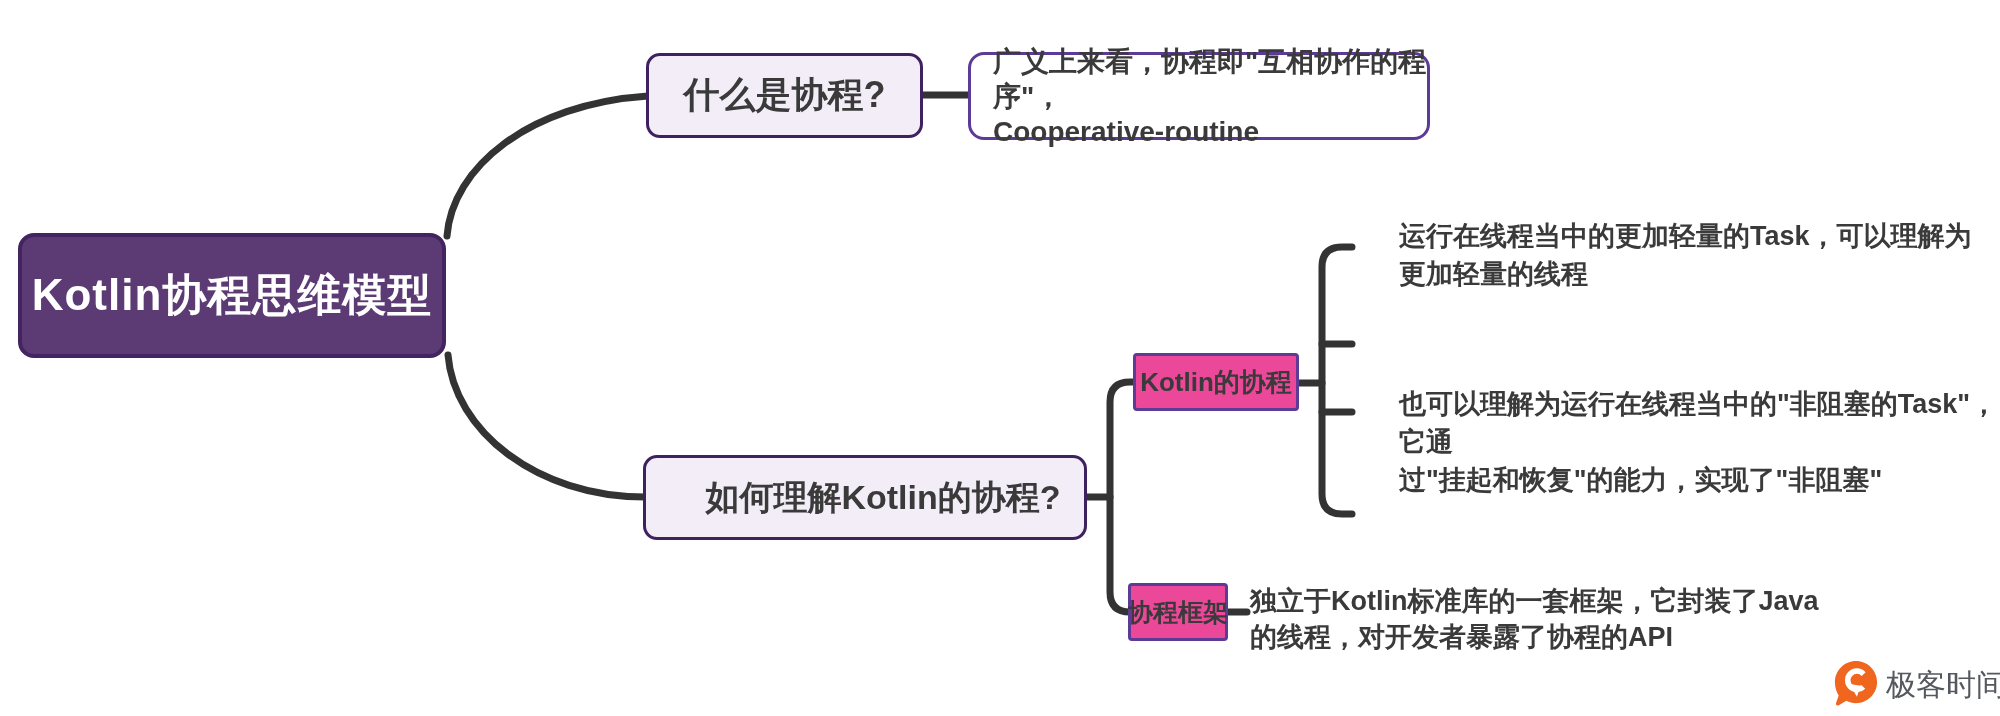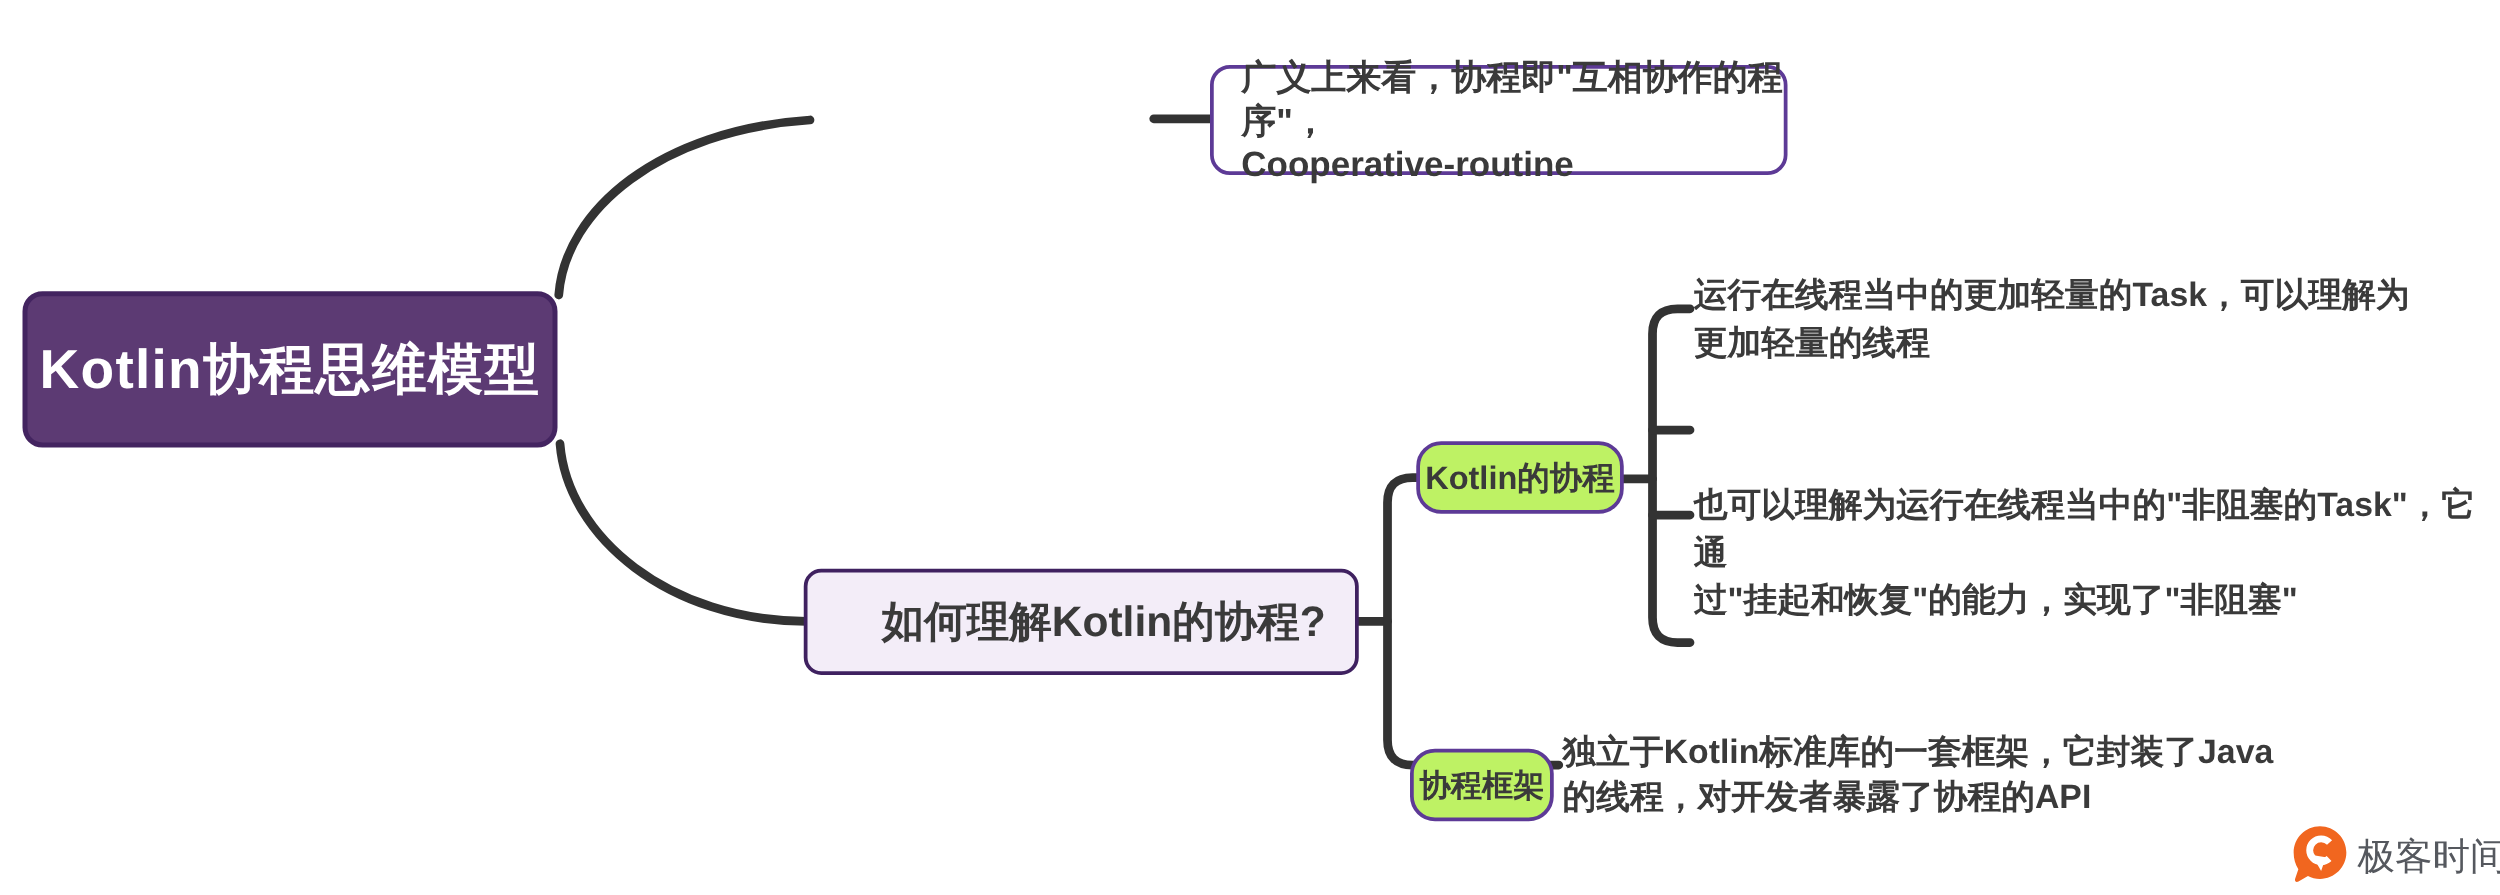--- a/index.html
+++ b/index.html
@@ -41,43 +41,43 @@
   }
   .n-branch{
     background:var(--branch-fill);
     border:3px solid var(--branch-border);
     border-radius:14px;
     font-weight:bold;
   }
   .n-what{left:646px;top:53px;width:277px;height:85px;font-size:36px;}
   .n-how{left:643px;top:455px;width:444px;height:85px;font-size:34px;padding-left:36px;}
   .n-box{
-    background:#bef264;
+    background:#ec4899;
     border:3px solid var(--box-border);
-    border-radius:20px;
+    border-radius:4px;
     font-weight:bold;
   }
   .n-kotlin{left:1133px;top:353px;width:166px;height:58px;font-size:26px;}
-  .n-framework{left:1128px;top:583px;width:115px;height:58px;font-size:25px;margin-top:16px;}
+  .n-framework{left:1128px;top:583px;width:100px;height:58px;font-size:25px;}
 
   .notebox{
     position:absolute;
     left:968px;top:52px;width:462px;height:88px;
     background:#ffffff;
     border:3px solid var(--box-border);
     border-radius:16px;
     display:flex;align-items:center;
     padding-left:22px;
     font-size:28px;font-weight:600;color:var(--text);
     line-height:1.25;white-space:pre-line;
   }
   .leaf{
     position:absolute;
     font-size:27px;font-weight:600;color:var(--text);
-    line-height:1.4;white-space:pre-line;
+    line-height:1.4;white-space:pre-line;margin-left:44px;
   }
   .leaf-1{left:1355px;top:218px;}
   .leaf-2{left:1355px;top:316px;}
   .leaf-3{left:1355px;top:386px;}
   .leaf-4{left:1355px;top:486px;}
   .note-framework{
     position:absolute;
     left:1250px;top:583px;
     font-size:27px;font-weight:600;color:var(--text);
     line-height:1.35;white-space:pre-line;
@@ -107,20 +107,23 @@
     <path d="M 1352 247 L 1342 247 Q 1322 247 1322 267 L 1322 494 Q 1322 514 1342 514 L 1352 514"></path>
     <path d="M 1322 344 Q 1336 344 1352 344"></path>
     <path d="M 1322 412 Q 1336 412 1352 412"></path>
     <path d="M 1215 612 L 1247 612"></path>
   </svg>
 
   <div class="node n-root">
     <span>Kotlin协程思维模型</span>
   </div>
 
+  <div class="node n-branch n-what">
+    <span>什么是协程?</span>
+  </div>
 
   <div class="notebox">
     <span>广义上来看，协程即"互相协作的程序"，
 Cooperative-routine</span>
   </div>
 
   <div class="node n-branch n-how">
     <span>如何理解Kotlin的协程?</span>
   </div>
 

